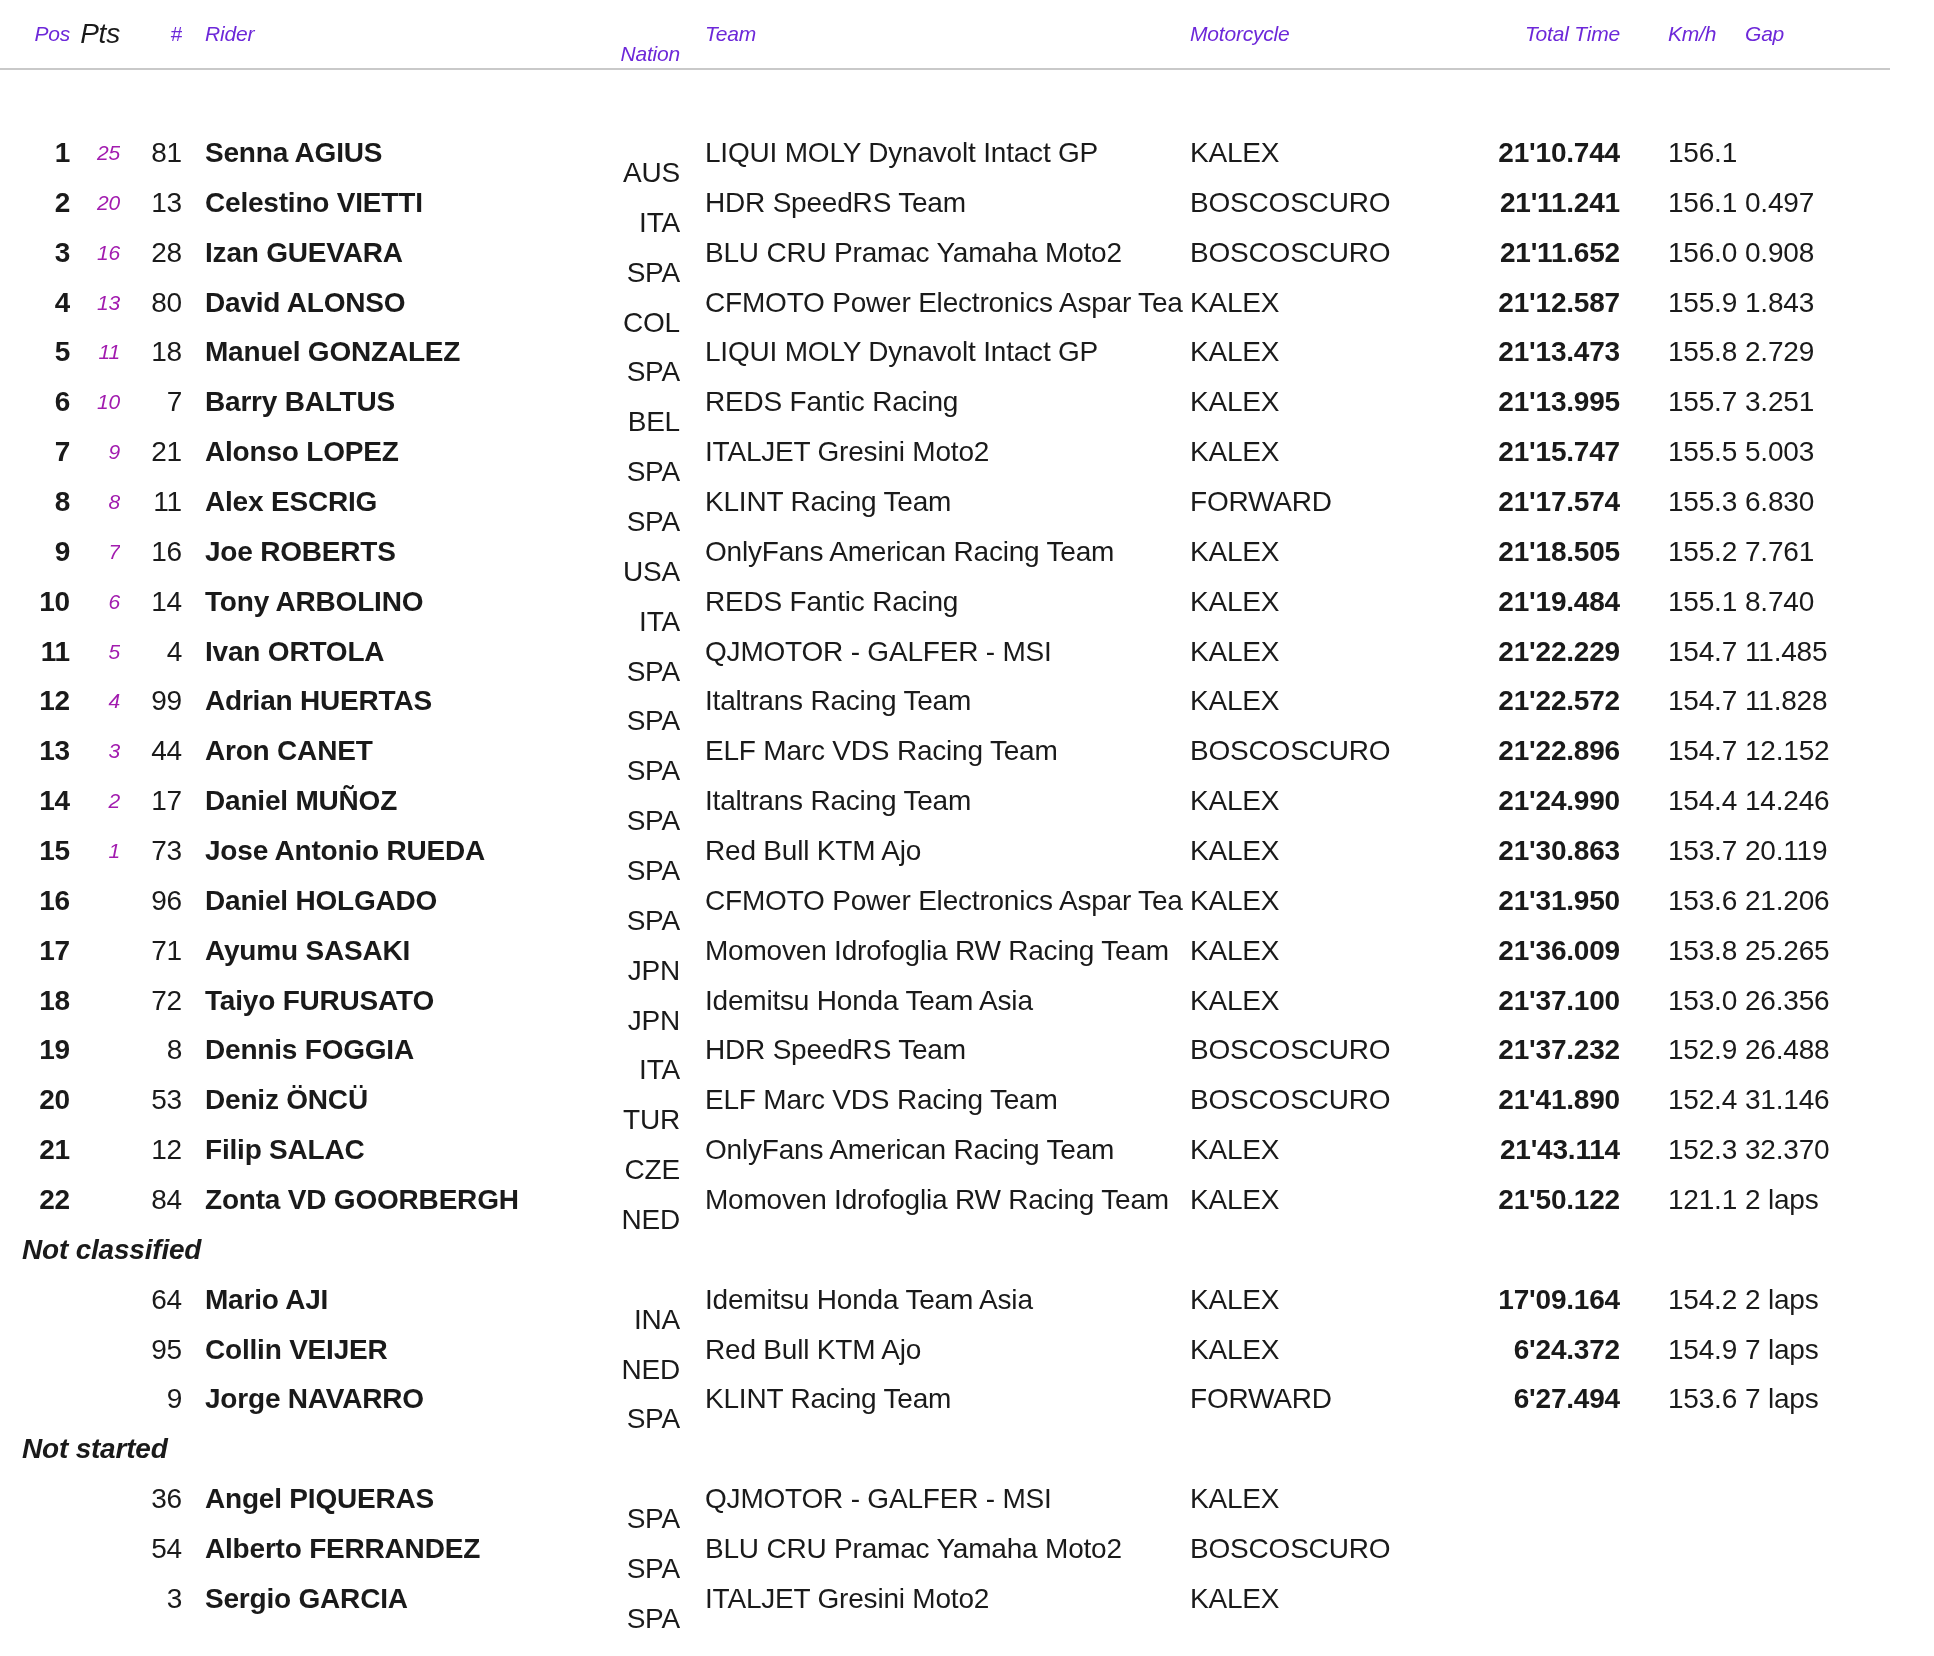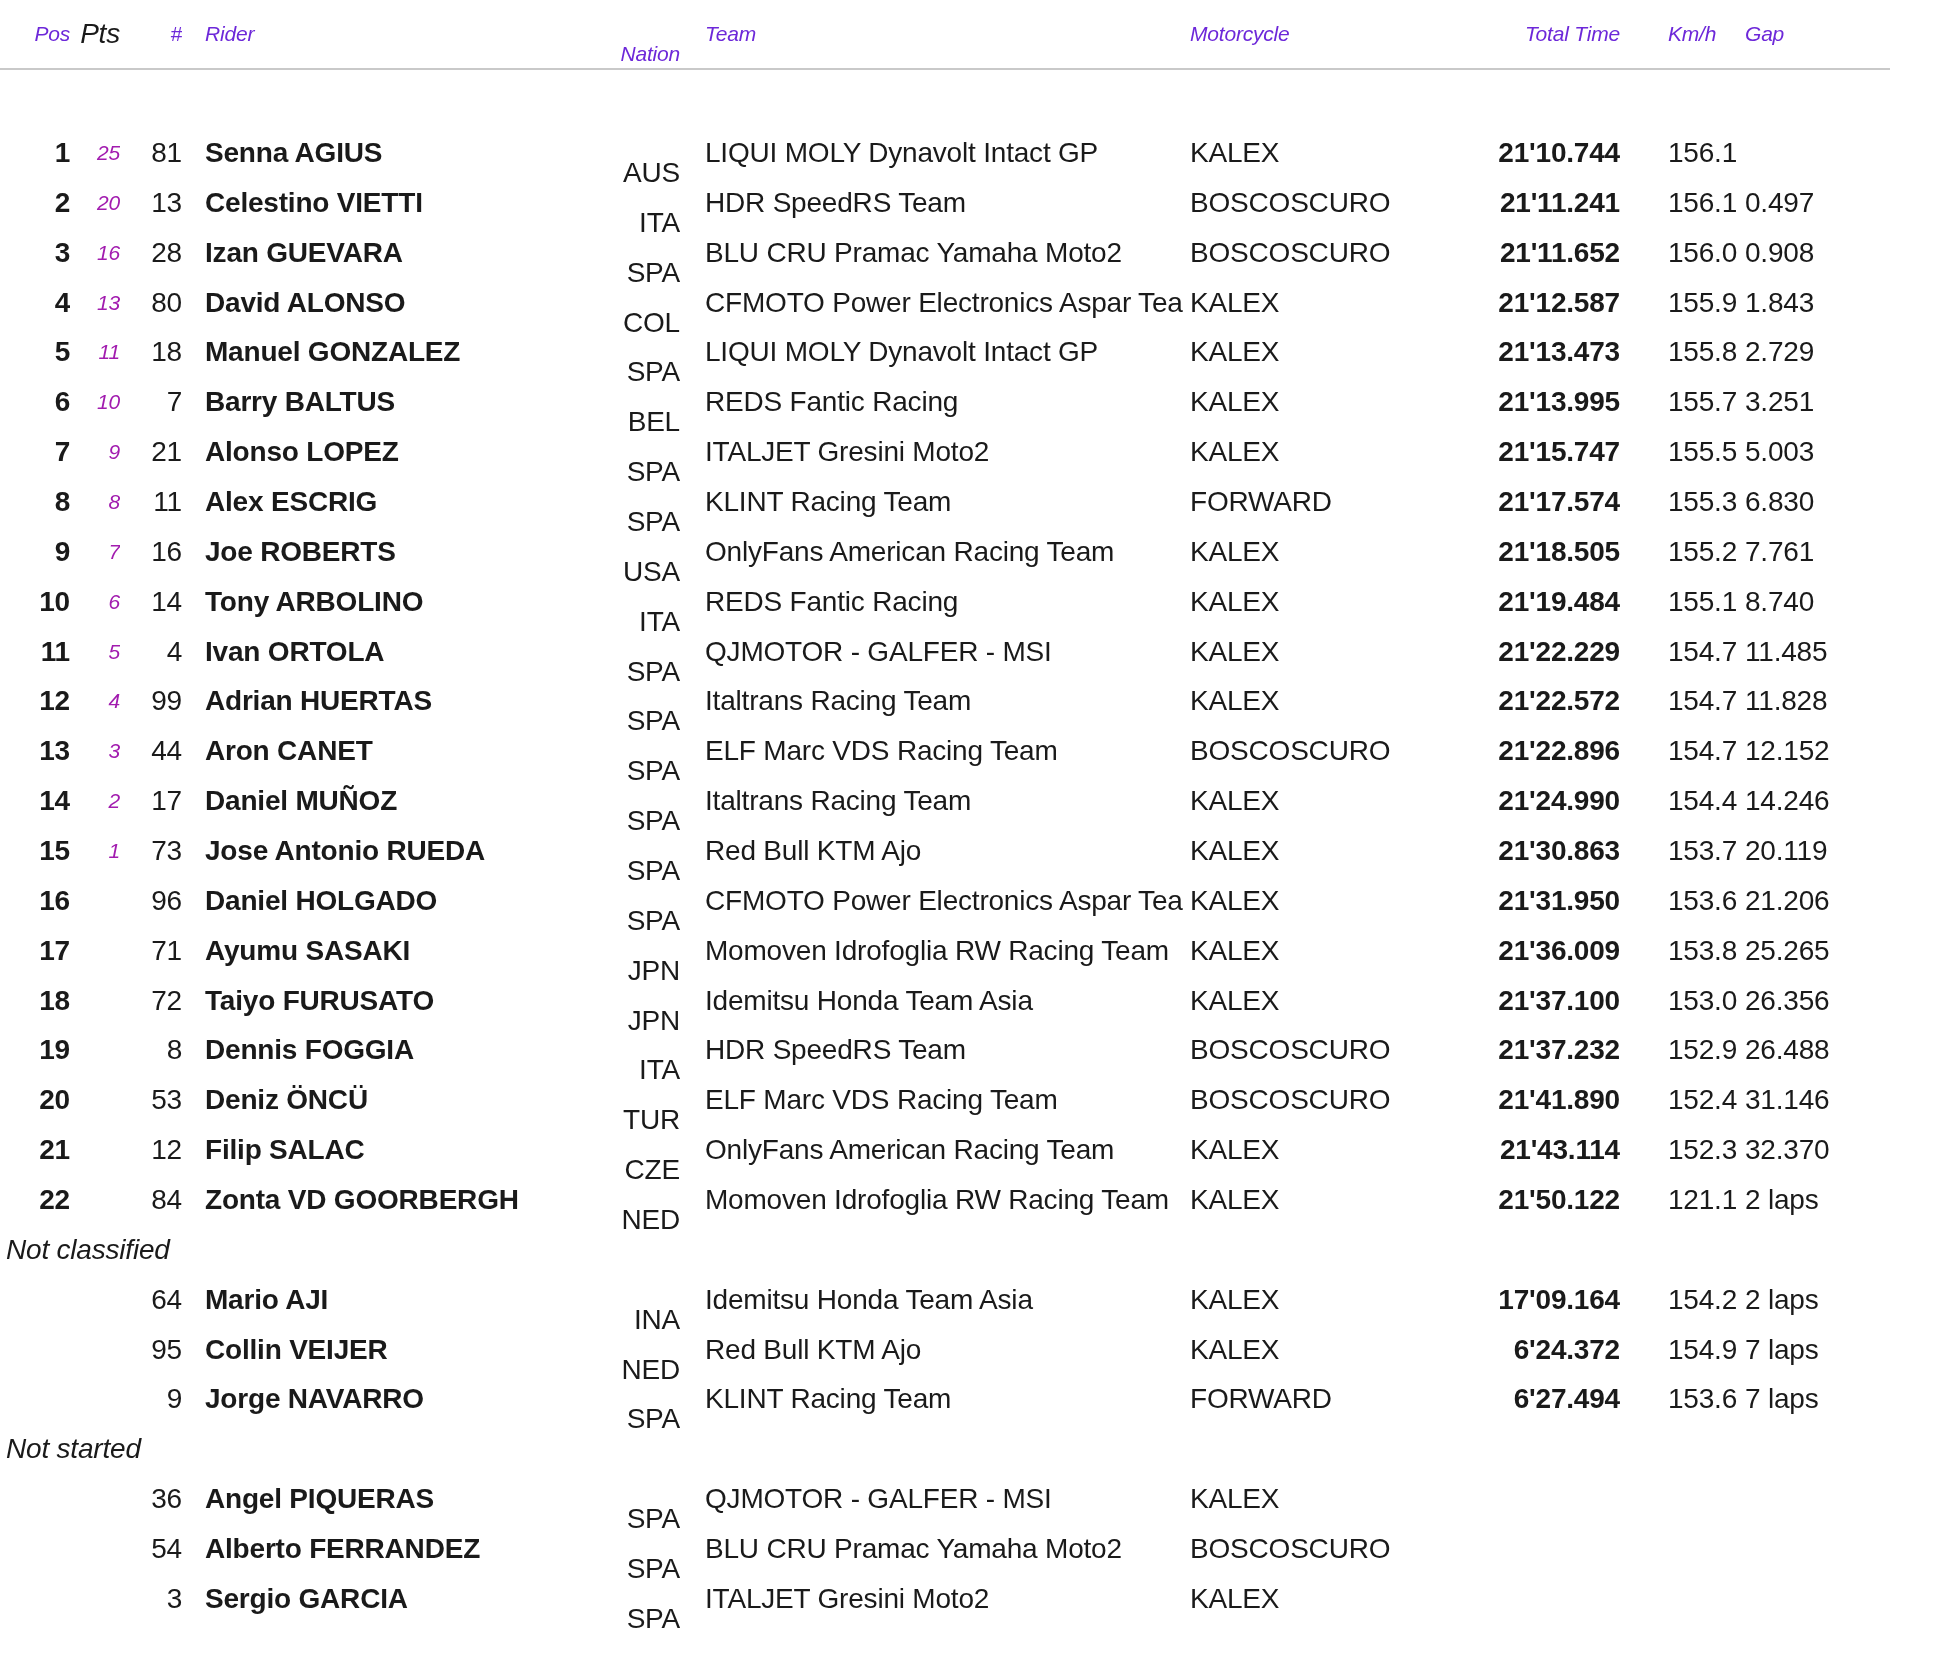--- a/index.html
+++ b/index.html
@@ -29,22 +29,22 @@
   .c-team{text-align:left;padding-left:25px;}
   .c-bike{text-align:left;}
   .c-time{text-align:right;font-weight:bold;}
   .c-kmh{text-align:left;padding-left:48px;}
   .c-gap{}
   .header-row .c-pts{font-size:28px;color:#1a1a1a;}
   .header-row .c-pos,.header-row .c-rider,.header-row .c-time{font-weight:normal;}
   .body-spacer{height:58px;}
   .section-title{
     height:49.86px;display:flex;align-items:center;
-    font-weight:normal;font-style:italic;font-size:28px;
-    padding-left:6px;
+    font-weight:bold;font-style:italic;font-size:28px;
+    padding-left:22px;
   }
 </style>
 </head>
 <body>
 
 <div class="sheet">
   <div class="header-row">
     <div class="cell c-pos">Pos</div>
     <div class="cell c-pts">Pts</div>
     <div class="cell c-num">#</div>

